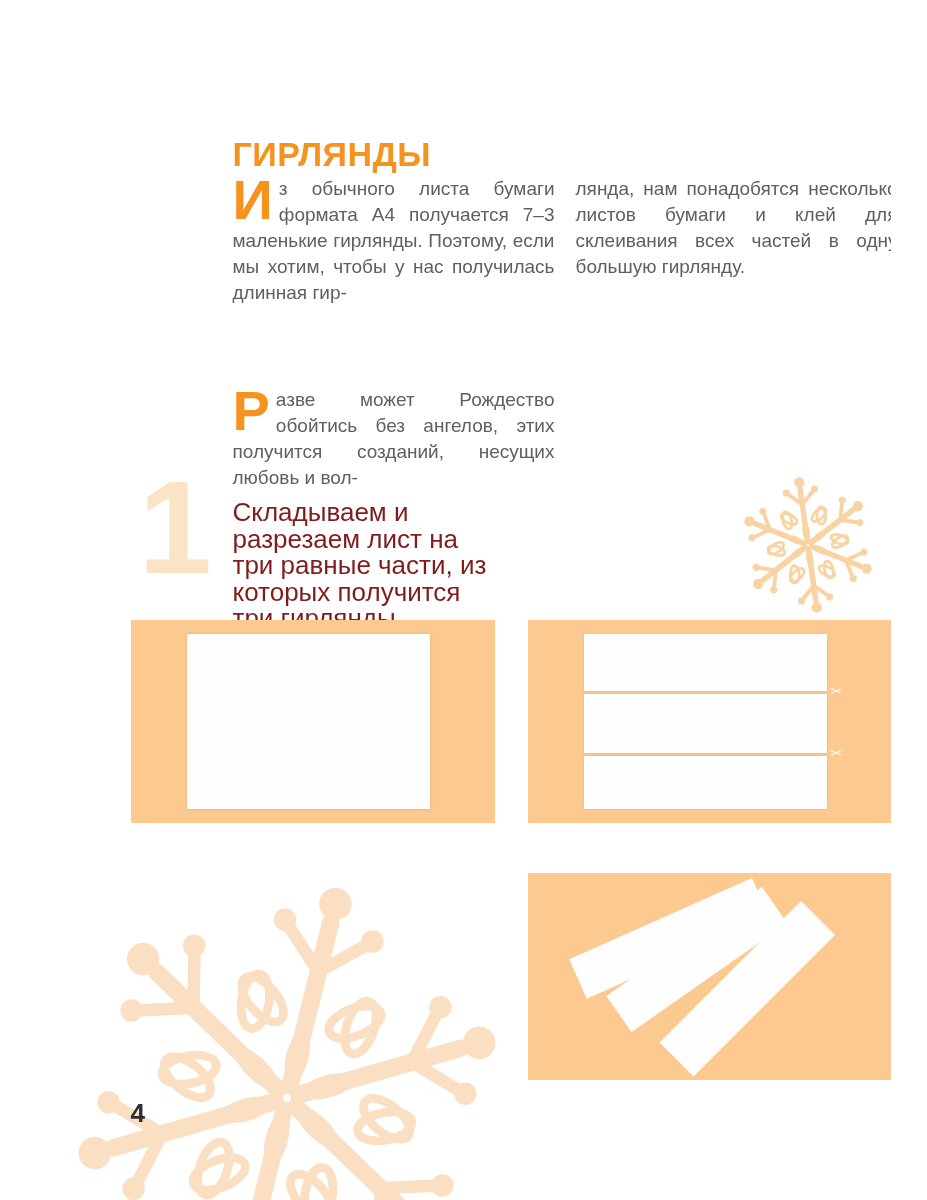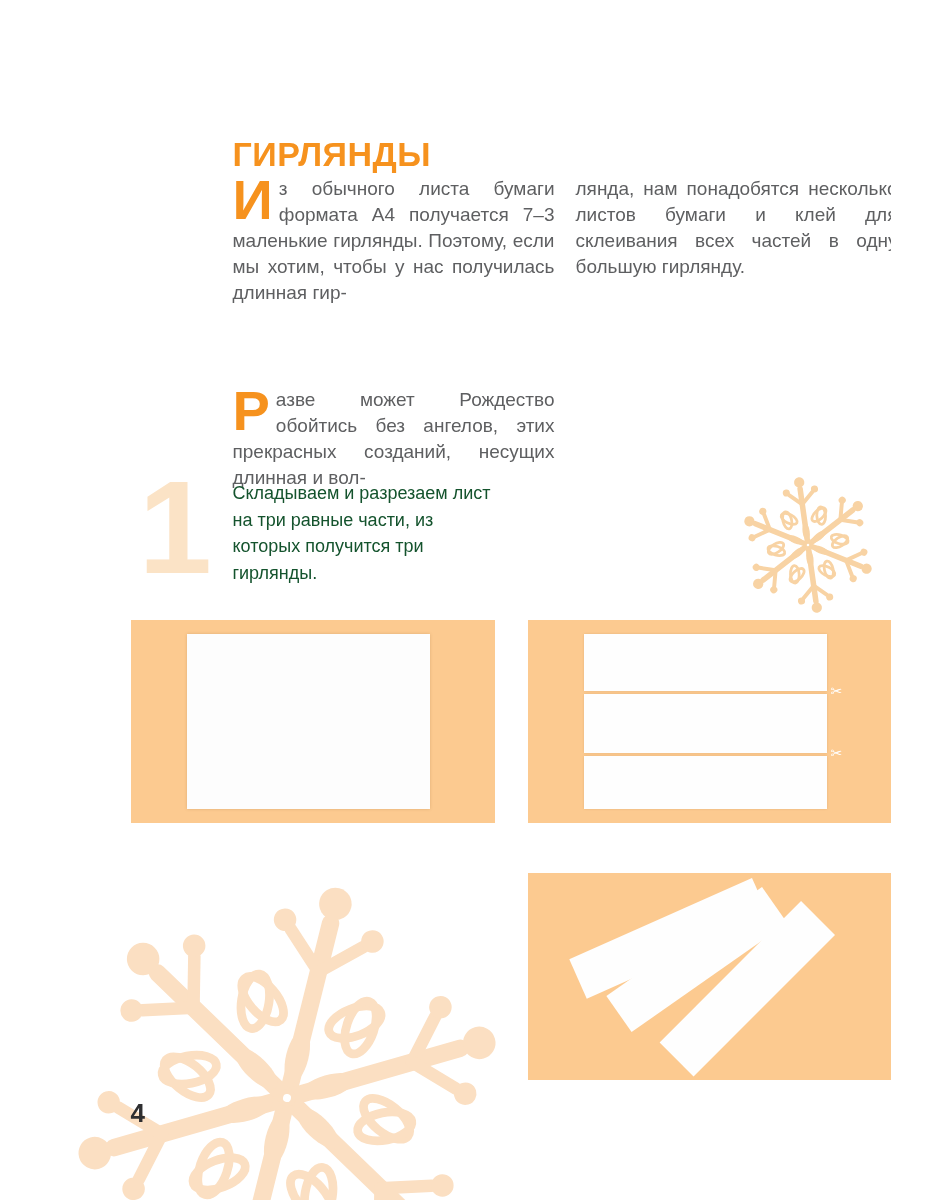--- a/index.html
+++ b/index.html
@@ -24,22 +24,22 @@
   .dropcap{
     float:left;color:#F6921E;font-weight:700;
     font-size:56px;line-height:44px;margin:2px 6px 0 0;
   }
   .step-number{
     position:absolute;left:102px;top:462px;
     font-size:132px;font-weight:700;line-height:1;
     color:#FBE3C6;letter-spacing:-4px;
   }
   .step-text{
-    position:absolute;left:196px;top:480px;width:262px;
-    font-size:18px;line-height:26.5px;color:#14532d;text-align:left;
+    position:absolute;left:196px;top:499px;width:262px;
+    font-size:26px;line-height:26.5px;color:#7f1d1d;text-align:left;
   }
   .flake{position:absolute;}
   .flake-small{left:692px;top:466px;width:158px;height:158px;color:#F8D3A4;}
   .flake-big{left:0px;top:848px;width:500px;height:500px;color:#FBDFC2;}
   .panel{position:absolute;background:#FCCA90;}
   #panel-sheet{left:94px;top:620px;width:364px;height:203px;}
   #panel-cut{left:491px;top:620px;width:367px;height:203px;}
   #panel-strips{left:491px;top:873px;width:367px;height:207px;}
   .sheet{
     position:absolute;left:56px;top:14px;width:243px;height:175px;
@@ -100,21 +100,21 @@
   <div class="cols" id="cols-garlands">
     <div class="col">
       <span class="dropcap">И</span><span>з обычного листа бумаги формата А4 получается 7–3 маленькие гирлянды. Поэтому, если мы хотим, чтобы у нас получилась длинная гир-</span>
     </div>
     <div class="col">лянда, нам понадобятся несколько листов бумаги и клей для склеивания всех частей в одну большую гирлянду.</div>
   </div>
 
 
   <div class="cols" id="cols-angels">
     <div class="col">
-      <span class="dropcap">Р</span><span>азве может Рождество обойтись без ангелов, этих прекрасных созданий, несущих длинная и вол-</span>
+      <span class="dropcap">Р</span><span>азве может Рождество обойтись без ангелов, этих получится созданий, несущих любовь и вол-</span>
     </div>
   </div>
 
   <div class="step-number">1</div>
   <div class="step-text">Складываем и разрезаем лист на три равные части, из которых получится три гирлянды.</div>
 
   <svg class="flake flake-small" viewBox="-100 -100 200 200">
     <use href="#flake-core" transform="rotate(-8)"></use>
   </svg>
 

